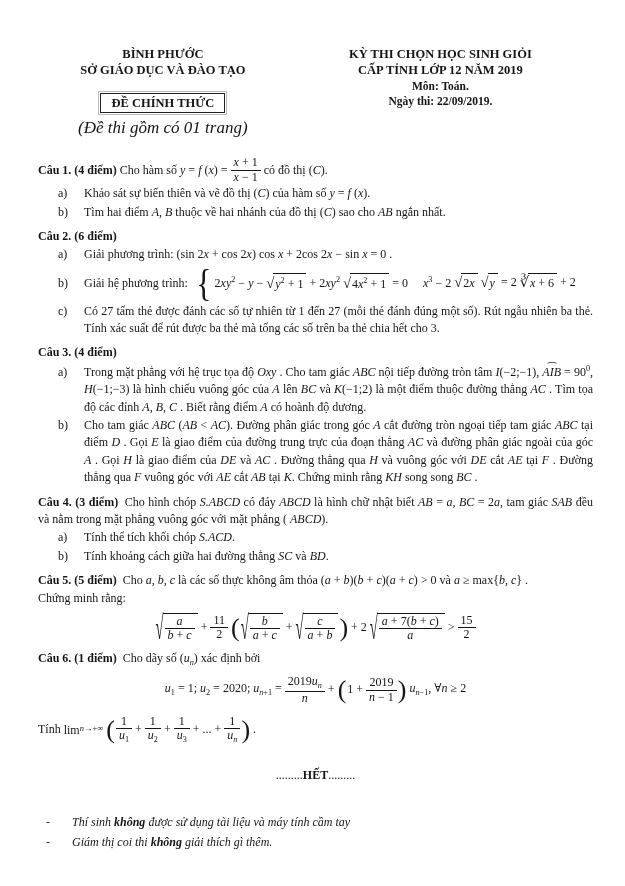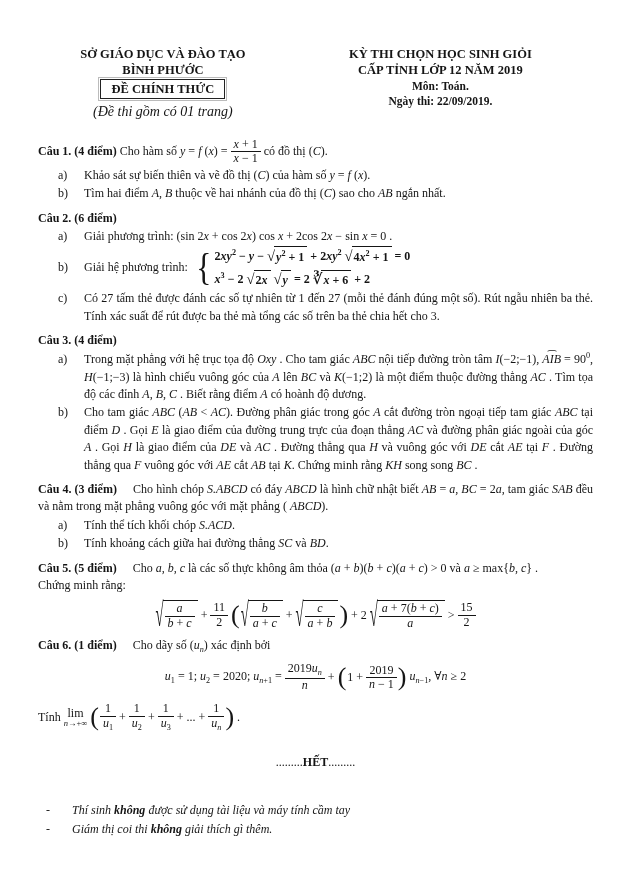--- a/index.html
+++ b/index.html
@@ -9,28 +9,28 @@
     padding:46px 32px 0 38px;box-sizing:border-box;overflow:hidden;
   }
   
   .header{display:flex;margin-bottom:16px;}
   .h-left{width:45%;text-align:center;}
   .h-right{width:55%;}
   .h-bold{font-weight:bold;font-size:12.5px;line-height:1.3;}
   .h-right .h-bold{text-align:center;}
   .h-meta{font-size:11.5px;line-height:1.32;text-align:center;font-weight:bold;}
   .debox{display:inline-block;border:1px solid #222;outline:1px solid #bbb;outline-offset:1px;
-    padding:0 10px;margin-top:0;font-weight:bold;font-size:12.5px;}
-  .boxnote{font-style:italic;margin-top:3px;font-size:14px;}
+    padding:0 10px;margin-top:14px;font-weight:bold;font-size:12.5px;}
+  .boxnote{font-style:italic;margin-top:3px;font-size:17px;}
   
   .qblock{margin-top:7px;}
   .qhead{font-weight:bold;}
   .qlabel{font-weight:bold;white-space:nowrap;}
   .qpara{margin:0;text-align:justify;}
-  .qpara .qlabel{margin-right:13px;}
+  .qpara .qlabel{margin-right:3px;}
   .item{display:flex;align-items:baseline;padding-left:20px;margin-top:1px;}
   .item .ilabel{flex:0 0 26px;}
   .item .itext{flex:1;text-align:justify;}
   
   i{font-style:italic;}
   sub,sup{font-size:0.68em;}
   .frow{display:inline-flex;align-items:center;gap:3px;flex-wrap:nowrap;}
   .mrow{margin-top:6px;}
   .center{display:flex;justify-content:center;}
   .frac{display:inline-flex;flex-direction:column;align-items:stretch;text-align:center;vertical-align:middle;}
@@ -38,44 +38,44 @@
   .frac .den{border-top:1px solid #151515;padding:0 3px;line-height:1.12;}
   .sqrt{display:inline-flex;align-items:center;vertical-align:middle;}
   .sqrt::before{content:"√";font-size:1.22em;line-height:1;margin-right:-1px;}
   .sqrt.tall::before{transform:scaleY(2.3);transform-origin:center;}
   .sqrt .rad{border-top:1px solid #151515;padding:1px 3px 0 2px;}
   .cbrt::before{content:"∛";}
   .sysitem{align-items:center;}
   .syslead{margin-right:7px;}
   .sysbrace{display:inline-flex;align-items:center;}
   .sysbrace::before{content:"{";font-size:37px;line-height:1;margin-right:2px;transform:scaleX(0.85);}
-  .syslines{display:inline-flex;flex-direction:column;align-items:flex-start;gap:3px;font-weight:bold;}
+  .syslines{display:inline-flex;flex-direction:row;align-items:flex-start;gap:15px;}
   .bigp{display:inline-flex;align-items:center;}
   .bigp::before{content:"(";font-size:26px;line-height:1;margin-right:1px;}
   .bigp::after{content:")";font-size:26px;line-height:1;margin-left:1px;}
   .bigp .inner{display:inline-flex;align-items:center;gap:3px;}
-  .lim{display:inline-flex;flex-direction:column;align-items:center;line-height:1.05;}
+  .lim{display:inline-flex;flex-direction:row;line-height:1.05;}
   .lim .limsub{font-size:8.5px;}
   .hat{position:relative;}
   .hat::before{content:"⌢";position:absolute;left:50%;top:-0.7em;transform:translateX(-50%) scaleX(1.8);
     font-size:0.78em;line-height:1;font-style:normal;}
   .limline{margin-top:10px;}
   .het{text-align:center;margin-top:22px;}
   .notes{margin-top:30px;}
   .note{display:flex;gap:22px;font-style:italic;padding-left:8px;margin-top:2px;}
 </style>
 </head>
 <body>
 
 <div class="page">
 
   <div class="header">
     <div class="h-left">
+      <div class="h-bold">BÌNH PHƯỚC</div>
       <div class="h-bold">SỞ GIÁO DỤC VÀ ĐÀO TẠO</div>
-      <div class="h-bold">BÌNH PHƯỚC</div>
       <div>
         <span class="debox">ĐỀ CHÍNH THỨC</span>
       </div>
       <div class="boxnote">(Đề thi gồm có 01 trang)</div>
     </div>
     <div class="h-right">
       <div class="h-bold">KỲ THI CHỌN HỌC SINH GIỎI</div>
       <div class="h-bold">CẤP TỈNH LỚP 12 NĂM 2019</div>
       <div class="h-meta">Môn: Toán.</div>
       <div class="h-meta">Ngày thi: 22/09/2019.</div>

